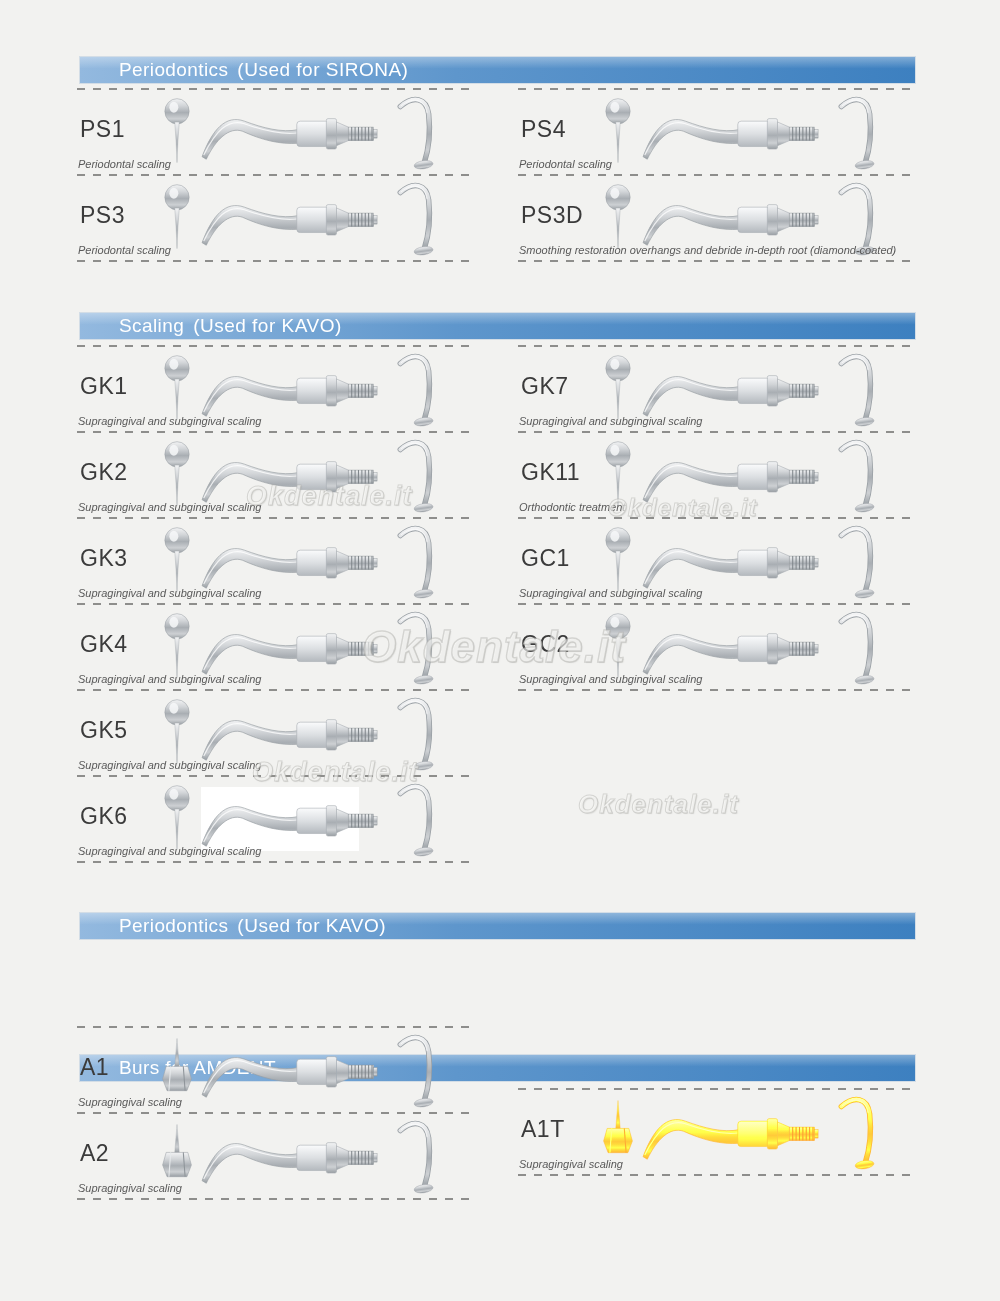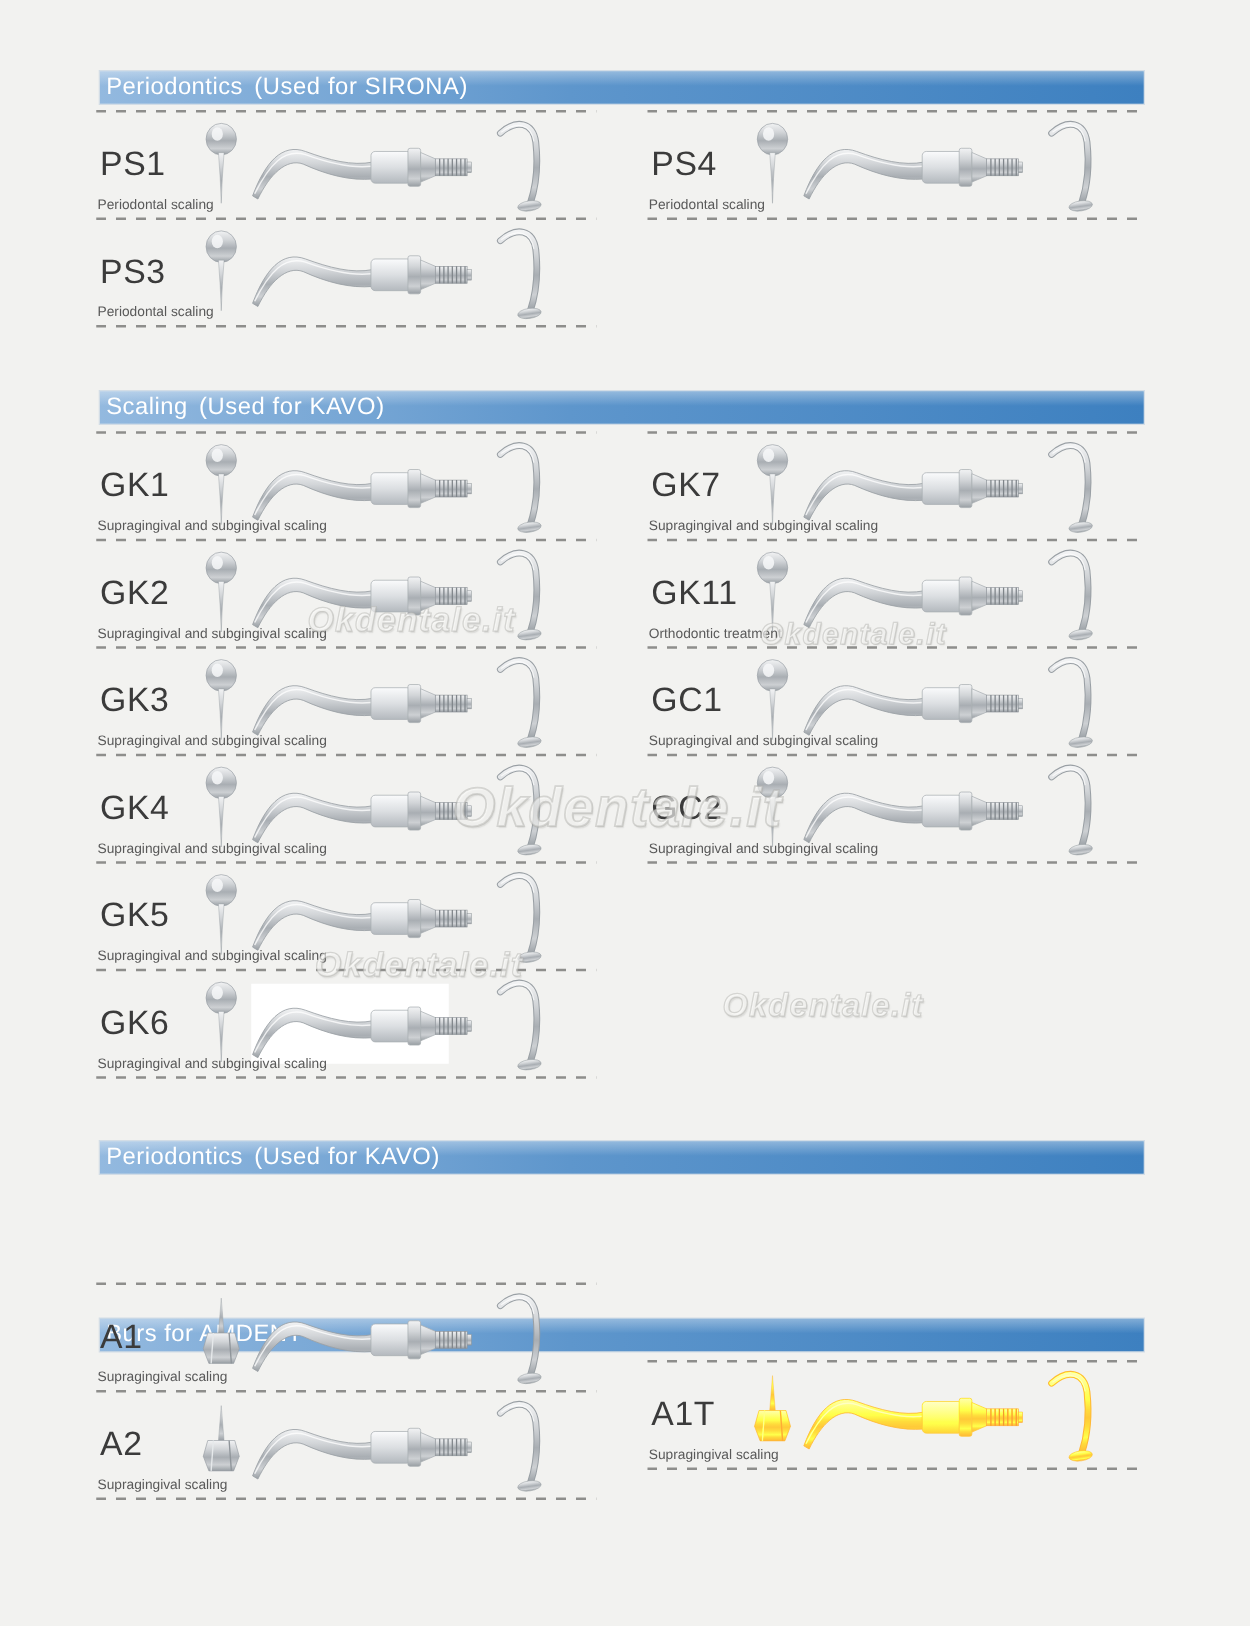--- a/index.html
+++ b/index.html
@@ -11,46 +11,46 @@
   }
   .page{position:absolute;inset:0;}
 
   
   .hdr{
     position:absolute;left:80px;width:835px;height:26px;
     background:
       linear-gradient(to bottom, rgba(255,255,255,.35), rgba(255,255,255,0) 45%),
       linear-gradient(to right, #93b9df, #5e96cc 45%, #3d80c0);
     color:#fff;display:flex;align-items:center;
-    padding-left:5px;box-sizing:border-box;
+    padding-left:39px;box-sizing:border-box;
     box-shadow:0 0 0 1px rgba(120,160,200,.25);
   }
   .hdr-t{font-size:19px;letter-spacing:.4px;}
   .hdr-s{font-size:19px;margin-left:9px;letter-spacing:.5px;}
 
   
   .col{position:absolute;}
   .colL{left:77px;width:400px;}
   .colR{left:518px;width:399px;text-align:right;}
   .col::before{
     content:"";position:absolute;left:0;right:0;top:-2px;height:2px;
     background:repeating-linear-gradient(90deg,#8e8e8c 0 8px, transparent 8px 16px);
   }
   .row{position:relative;height:86px;}
   .row::after{
     content:"";position:absolute;left:0;right:0;bottom:0;height:2px;
     background:repeating-linear-gradient(90deg,#8e8e8c 0 8px, transparent 8px 16px);
   }
   .code{
     position:absolute;left:3px;top:26px;
-    font-size:27px;color:#3b3b3b;letter-spacing:.5px;
+    font-size:23px;color:#3b3b3b;letter-spacing:.5px;
   }
   .desc{
     position:absolute;left:1px;bottom:6px;
-    font-size:11px;color:#595959;white-space:nowrap;
+    font-size:11px;color:#595959;white-space:nowrap;font-style:italic;
   }
   .img{position:absolute;}
   .img svg{width:100%;height:100%;display:block;}
   .disc{left:82px;top:5px;width:36px;height:74px;}
   .scal{left:120px;top:4px;width:186px;height:78px;}
   .hook{left:310px;top:2px;width:60px;height:80px;}
   .white-rect{position:absolute;left:124px;top:10px;width:158px;height:64px;background:#ffffff;}
   .gold .img svg{filter:sepia(1) saturate(3.4) hue-rotate(-8deg) brightness(1.03);}
 
   
@@ -217,20 +217,39 @@
             <use href="#sym-scaler"></use>
           </svg>
         </div>
       <div class="img hook">
           <svg viewBox="0 0 70 110">
             <use href="#sym-hook"></use>
           </svg>
         </div>
       <div class="desc">Periodontal scaling</div>
     </div>
+    <div class="row">
+      <div class="code">PS3D</div>
+      <div class="img disc">
+          <svg viewBox="0 0 40 80">
+            <use href="#sym-disc"></use>
+          </svg>
+        </div>
+      <div class="img scal">
+          <svg viewBox="0 0 220 88">
+            <use href="#sym-scaler"></use>
+          </svg>
+        </div>
+      <div class="img hook">
+          <svg viewBox="0 0 70 110">
+            <use href="#sym-hook"></use>
+          </svg>
+        </div>
+      <div class="desc">Smoothing restoration overhangs and debride in-depth root (diamond-coated)</div>
+    </div>
   </div>
 
   <div class="hdr" style="top:313px">
     <span class="hdr-t">Scaling</span>
     <span class="hdr-s">(Used for KAVO)</span>
   </div>
   <div class="col colL" style="top:347px">
     <div class="row">
       <div class="code">GK1</div>
       <div class="img disc">

